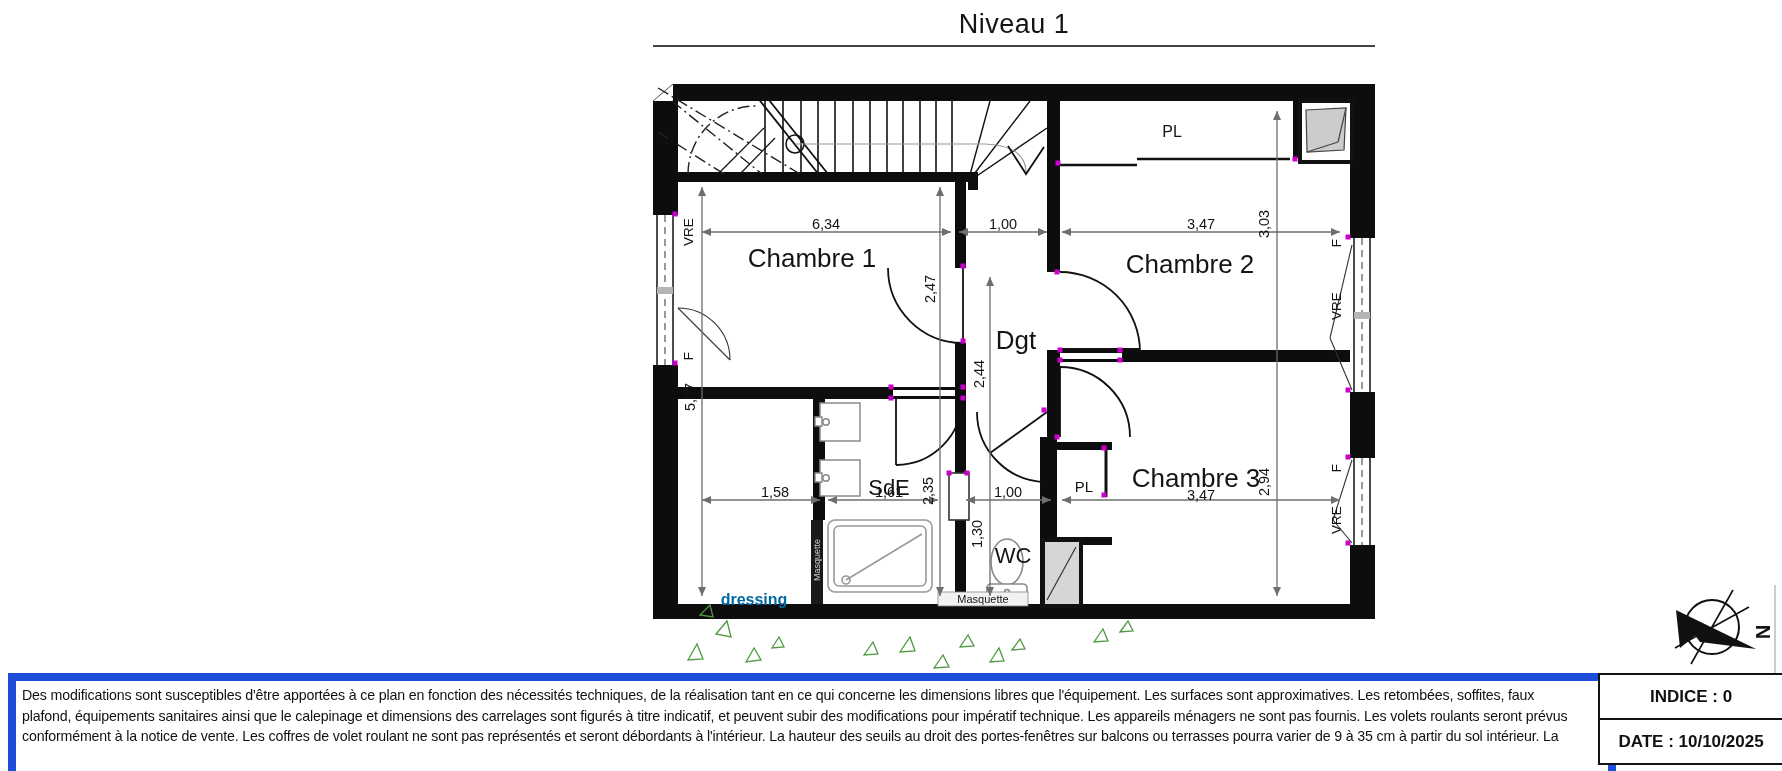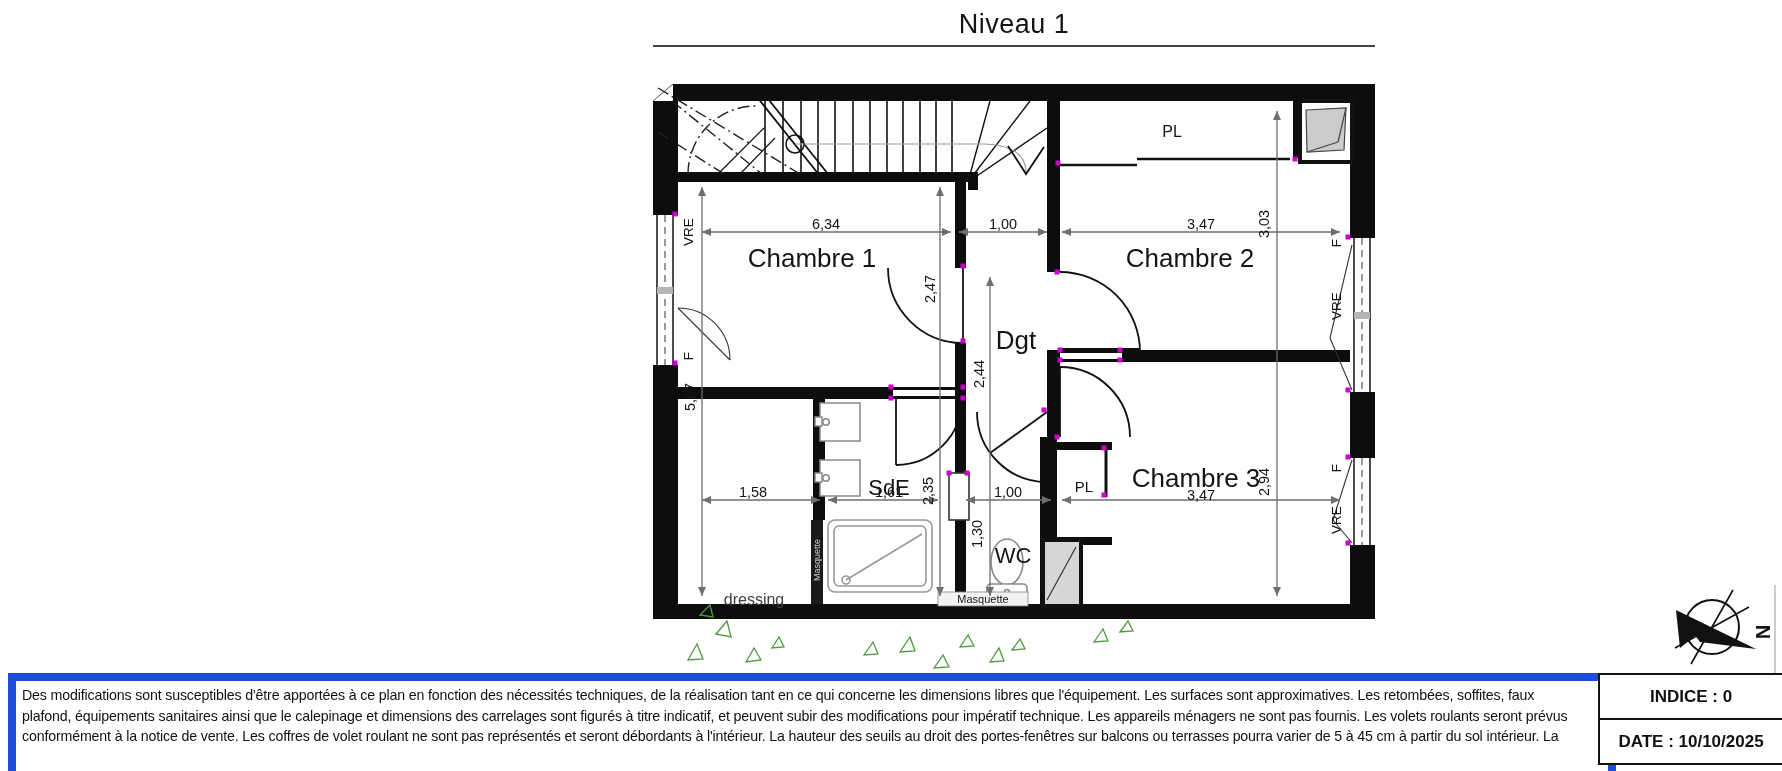--- a/index.html
+++ b/index.html
@@ -9,21 +9,21 @@
   .lbl{position:absolute;transform:translate(-50%,-50%);white-space:nowrap;color:#141414;
        font-family:"Liberation Sans",sans-serif;}
   .rot{transform:translate(-50%,-50%) rotate(-90deg);}
   .title{font-size:27px;letter-spacing:.5px;}
   .room{font-size:26px;}
   .room-sm{font-size:16px;}
   .big{font-size:22px;}
   .dim{font-size:14.5px;}
   .ann{font-size:13.5px;}
   .tiny{font-size:11px;}
-  .gray{color:#404040;}
+  .gray{color:#0369a1;font-weight:bold;}
   .masqv{font-size:9px;color:#cfcfcf;transform:translate(-50%,-50%) rotate(-90deg);}
   .north{font-size:20px;font-weight:bold;transform:translate(-50%,-50%) rotate(90deg);}
   #disclaimer{position:absolute;left:8px;top:673px;width:1586px;height:86px;
               border:8px solid #1d4ed8;padding:4px 0 8px 6px;overflow:hidden;box-sizing:content-box;}
   #disclaimer div{font-size:14.2px;letter-spacing:-0.15px;line-height:20.6px;white-space:nowrap;color:#111;}
   .tb{position:absolute;left:1598px;width:182px;height:43px;border:2px solid #111;
       display:flex;align-items:center;justify-content:center;font-weight:bold;font-size:17px;color:#111;
       background:#fff;}
   #tb1{top:673px;} #tb2{top:718px;}
 </style>
@@ -276,58 +276,58 @@
     <line x1="1675" y1="648" x2="1749" y2="607" stroke="#111" stroke-width="1.6"></line>
     <polygon points="1676,610 1756,649 1700,642" fill="#111"></polygon>
     <polygon points="1676,610 1697,634 1680,648" fill="#111"></polygon>
   </g>
   <line x1="1775" y1="585" x2="1775" y2="673" stroke="#999" stroke-width="1"></line>
 </svg>
 
 <div class="lbl title" style="left:1014px;top:24px;">Niveau 1</div>
 
 <div class="lbl room" style="left:812px;top:258px;">Chambre 1</div>
-<div class="lbl room" style="left:1190px;top:258px;">Chambre 2</div>
+<div class="lbl room" style="left:1190px;top:264px;">Chambre 2</div>
 <div class="lbl room" style="left:1196px;top:478px;text-align:center;">Chambre 3</div>
 <div class="lbl room" style="left:1016px;top:340px;">Dgt</div>
 <div class="lbl big" style="left:889px;top:488px;">SdE</div>
 <div class="lbl big" style="left:1013px;top:556px;">WC</div>
 <div class="lbl room-sm" style="left:1172px;top:132px;">PL</div>
 <div class="lbl room-sm" style="left:1084px;top:486px;font-size:15px;">PL</div>
 <div class="lbl room-sm gray" style="left:754px;top:600px;">dressing</div>
 
 <div class="lbl dim" style="left:826px;top:224px;">6,34</div>
 <div class="lbl dim" style="left:1003px;top:224px;">1,00</div>
 <div class="lbl dim" style="left:1201px;top:224px;">3,47</div>
 <div class="lbl dim rot" style="left:1264px;top:224px;">3,03</div>
 <div class="lbl dim rot" style="left:690px;top:397px;">5,07</div>
 <div class="lbl dim rot" style="left:930px;top:289px;">2,47</div>
 <div class="lbl dim rot" style="left:979px;top:374px;">2,44</div>
 <div class="lbl dim rot" style="left:928px;top:491px;">2,35</div>
 <div class="lbl dim rot" style="left:977px;top:534px;">1,30</div>
-<div class="lbl dim" style="left:753px;top:492px;text-align:right;">1,58</div>
+<div class="lbl dim" style="left:775px;top:492px;text-align:right;">1,58</div>
 <div class="lbl dim" style="left:889px;top:492px;">1,61</div>
 <div class="lbl dim" style="left:1008px;top:492px;">1,00</div>
 <div class="lbl dim" style="left:1201px;top:495px;">3,47</div>
 <div class="lbl dim rot" style="left:1264px;top:482px;">2,94</div>
 
 <div class="lbl ann rot" style="left:688px;top:232px;">VRE</div>
 <div class="lbl ann rot" style="left:688px;top:356px;">F</div>
 <div class="lbl ann rot" style="left:1336px;top:243px;">F</div>
 <div class="lbl ann rot" style="left:1336px;top:306px;">VRE</div>
 <div class="lbl ann rot" style="left:1336px;top:468px;">F</div>
 <div class="lbl ann rot" style="left:1336px;top:520px;">VRE</div>
 
 <div class="lbl tiny" style="left:983px;top:599px;">Masquette</div>
 <div class="lbl masqv" style="left:817px;top:560px;">Masquette</div>
 
 <div class="lbl north" style="left:1762px;top:632px;">N</div>
 
 <div id="disclaimer">
   <div>Des modifications sont susceptibles d'être apportées à ce plan en fonction des nécessités techniques, de la réalisation tant en ce qui concerne les dimensions libres que l'équipement. Les surfaces sont approximatives. Les retombées, soffites, faux</div>
   <div>plafond, équipements sanitaires ainsi que le calepinage et dimensions des carrelages sont figurés à titre indicatif, et peuvent subir des modifications pour impératif technique. Les appareils ménagers ne sont pas fournis. Les volets roulants seront prévus</div>
-  <div>conformément à la notice de vente. Les coffres de volet roulant ne sont pas représentés et seront débordants à l'intérieur. La hauteur des seuils au droit des portes-fenêtres sur balcons ou terrasses pourra varier de 5 à 45 cm à partir du sol intérieur. La</div>
+  <div>conformément à la notice de vente. Les coffres de volet roulant ne sont pas représentés et seront débordants à l'intérieur. La hauteur des seuils au droit des portes-fenêtres sur balcons ou terrasses pourra varier de 9 à 35 cm à partir du sol intérieur. La</div>
 </div>
 
 <div class="tb" id="tb1">INDICE : 0</div>
 <div class="tb" id="tb2">DATE : 10/10/2025</div>
 
 </div>
 
 </body></html>

